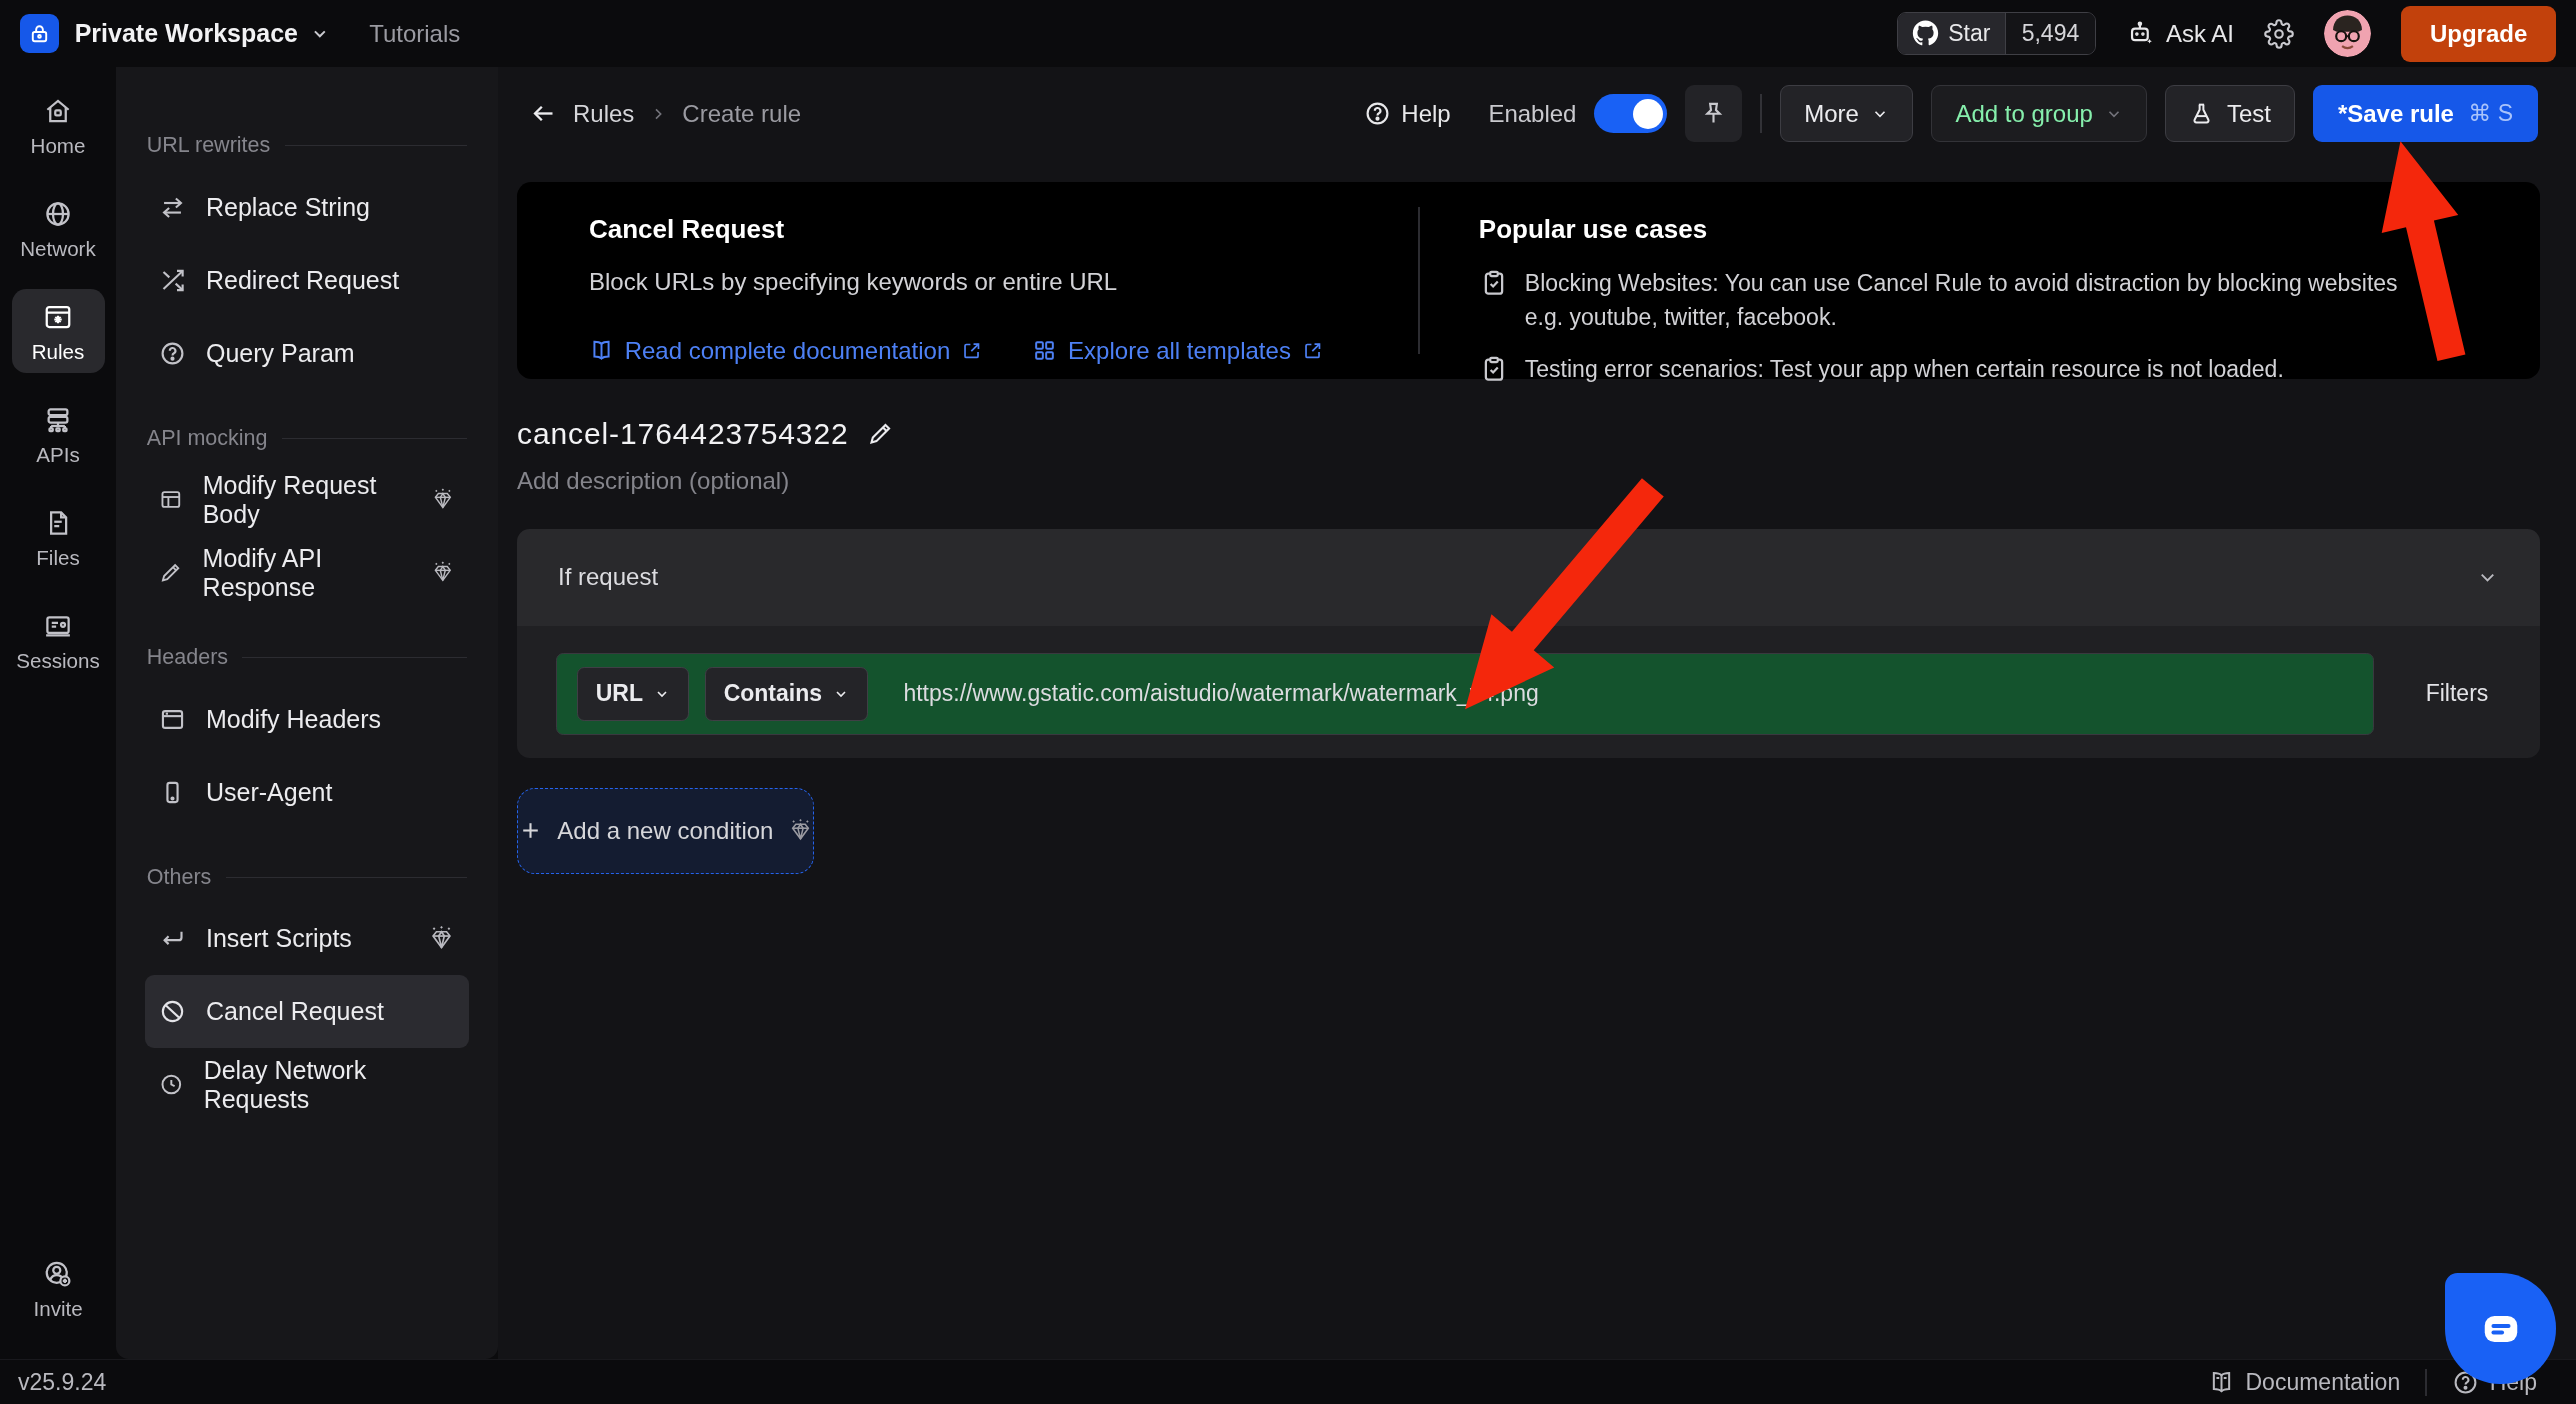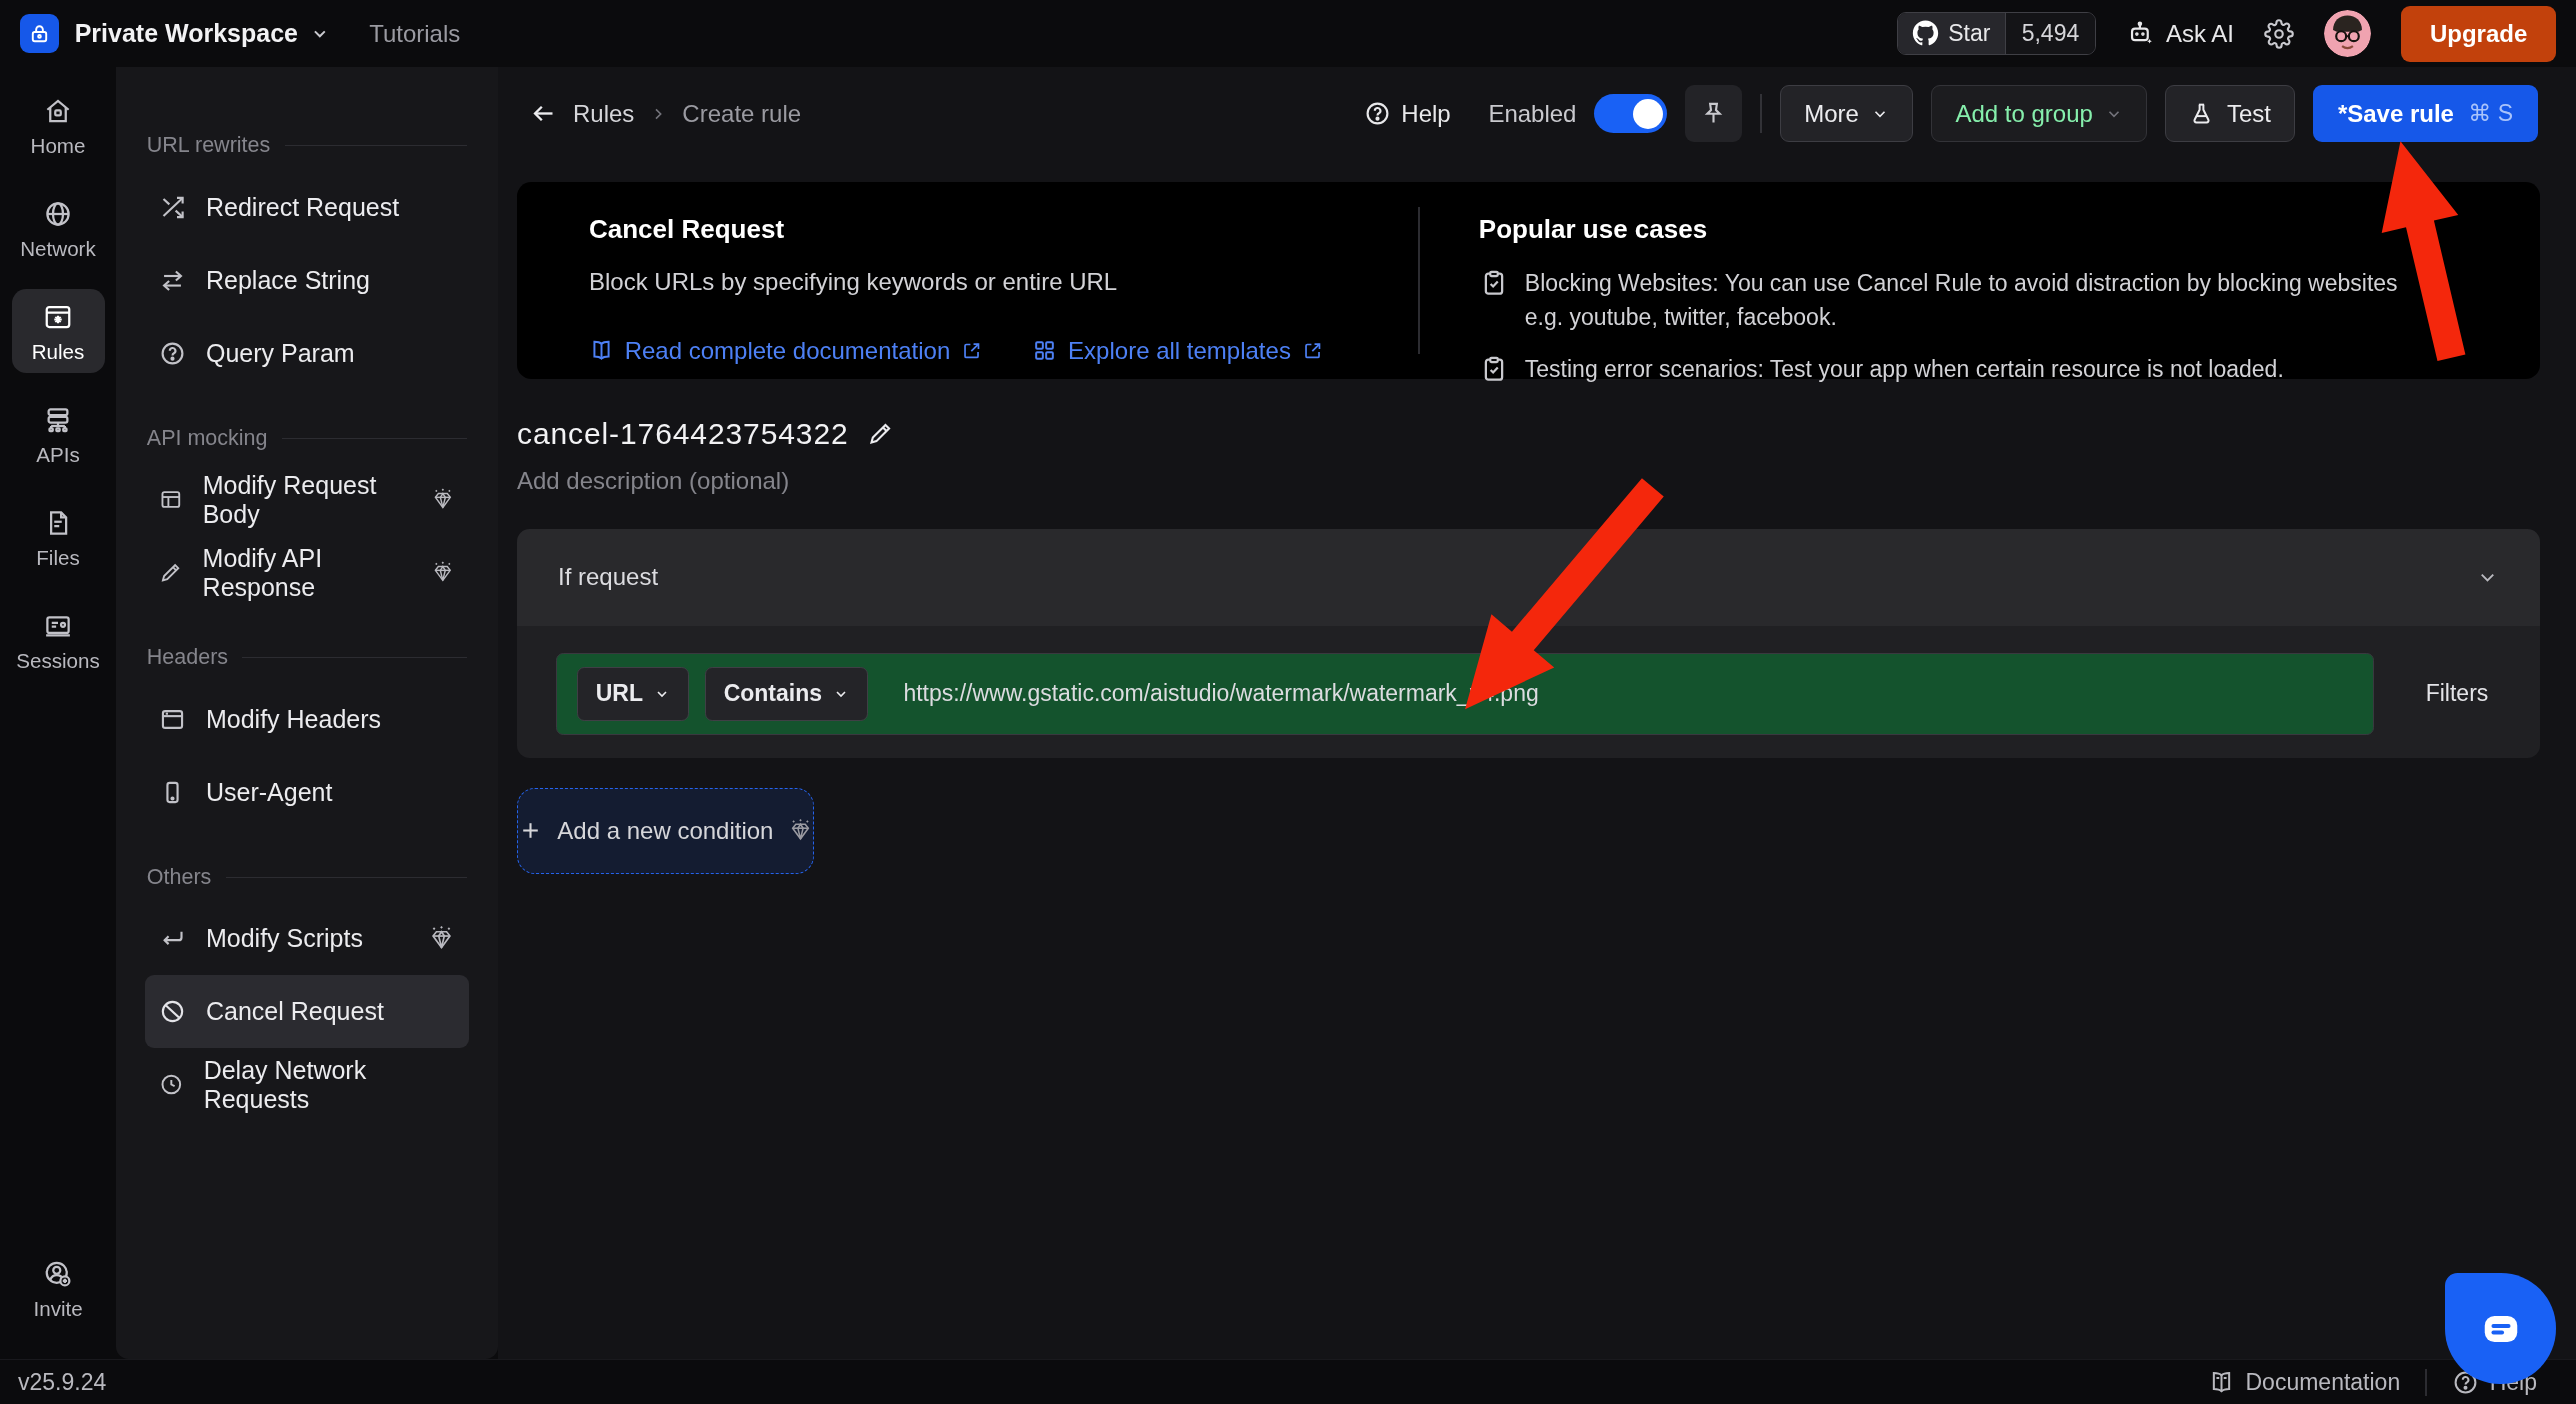--- a/index.html
+++ b/index.html
@@ -230,36 +230,36 @@
 </nav>
 
 <aside class="snav">
 
   <div class="sec-title">
     <span>URL rewrites</span>
       <span class="line"></span>
   </div>
   <div class="snav-item">
     <svg width="27" height="27" viewBox="0 0 24 24" fill="none" stroke="#c2c2c8" stroke-width="1.9">
+        <polyline points="15 4 19.5 8 15 12"></polyline>
+        <line x1="4.5" y1="8" x2="19.5" y2="8"></line>
+        <polyline points="9 12.5 4.5 16.5 9 20.5"></polyline>
+        <line x1="4.5" y1="16.5" x2="19.5" y2="16.5"></line>
+      </svg>
+    <span>Replace String</span>
+  </div>
+  <div class="snav-item">
+    <svg width="27" height="27" viewBox="0 0 24 24" fill="none" stroke="#c2c2c8" stroke-width="1.9">
         <polyline points="16 3.5 21 3.5 21 8.5"></polyline>
         <line x1="4" y1="19.5" x2="21" y2="3.5"></line>
         <polyline points="21 15.5 21 20.5 16 20.5"></polyline>
         <line x1="14.8" y1="14.8" x2="21" y2="20.5"></line>
         <line x1="4" y1="4.5" x2="9.2" y2="9.2"></line>
       </svg>
     <span>Redirect Request</span>
-  </div>
-  <div class="snav-item">
-    <svg width="27" height="27" viewBox="0 0 24 24" fill="none" stroke="#c2c2c8" stroke-width="1.9">
-        <polyline points="15 4 19.5 8 15 12"></polyline>
-        <line x1="4.5" y1="8" x2="19.5" y2="8"></line>
-        <polyline points="9 12.5 4.5 16.5 9 20.5"></polyline>
-        <line x1="4.5" y1="16.5" x2="19.5" y2="16.5"></line>
-      </svg>
-    <span>Replace String</span>
   </div>
   <div class="snav-item">
     <svg width="27" height="27" viewBox="0 0 24 24" fill="none" stroke="#c2c2c8" stroke-width="1.9">
         <circle cx="12" cy="12" r="8.8"></circle>
         <path d="M9.6 9.6a2.5 2.5 0 1 1 3.7 2.2c-.8.5-1.3 1-1.3 1.9"></path>
         <circle cx="12" cy="16.6" r="0.9" fill="#c2c2c8"></circle>
       </svg>
     <span>Query Param</span>
   </div>
 
@@ -321,21 +321,21 @@
 
   <div class="sec-title">
     <span>Others</span>
       <span class="line"></span>
   </div>
   <div class="snav-item">
     <svg width="27" height="27" viewBox="0 0 24 24" fill="none" stroke="#c2c2c8" stroke-width="1.9">
         <path d="M20 6v5a2.5 2.5 0 0 1-2.5 2.5H5"></path>
         <polyline points="8.5 10 5 13.5 8.5 17"></polyline>
       </svg>
-    <span>Modify Scripts</span>
+    <span>Insert Scripts</span>
     <svg class="gem" width="27" height="27" viewBox="0 0 24 24" fill="none" stroke="#b9b9bf" stroke-width="1.5">
         <path d="M7.5 6h9l3 3.8L12 20 4.5 9.8 7.5 6z"></path>
         <path d="M4.5 9.8h15"></path>
         <path d="M12 20 9.5 9.8 12 6l2.5 3.8L12 20z"></path>
         <rect x="4.6" y="2.4" width="1.7" height="1.7" transform="rotate(45 5.4 3.2)" fill="#b9b9bf" stroke="none"></rect>
         <rect x="11.2" y="1.2" width="1.7" height="1.7" transform="rotate(45 12 2)" fill="#b9b9bf" stroke="none"></rect>
         <rect x="17.8" y="2.4" width="1.7" height="1.7" transform="rotate(45 18.6 3.2)" fill="#b9b9bf" stroke="none"></rect>
       </svg>
   </div>
   <div class="snav-item active">

